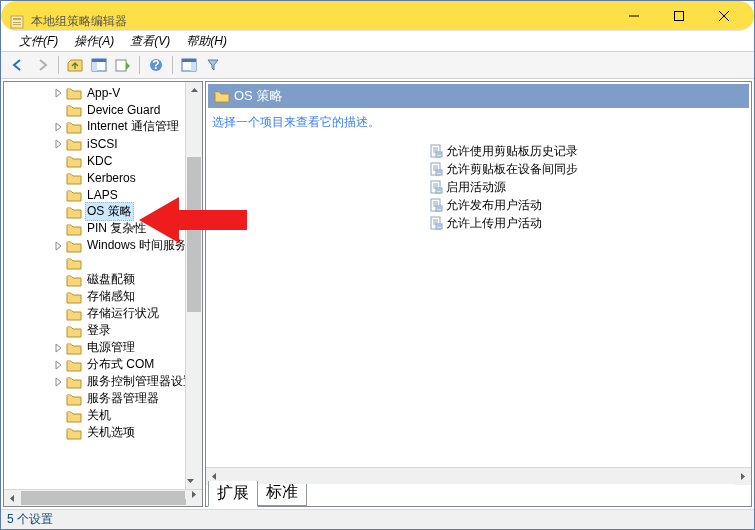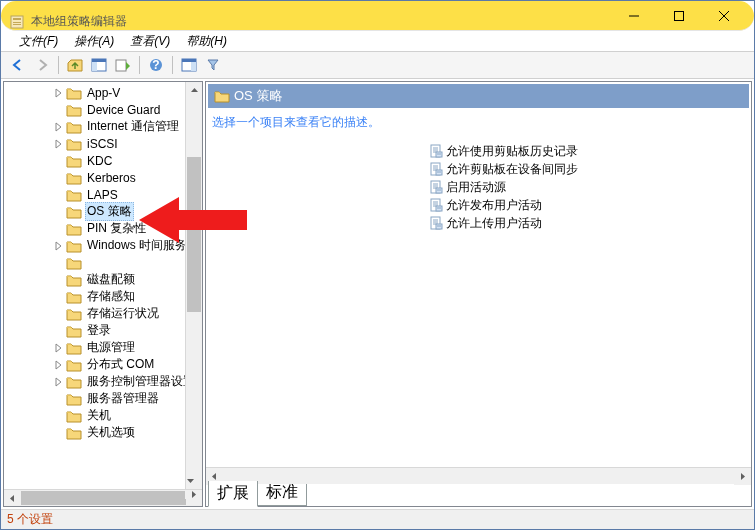--- a/index.html
+++ b/index.html
@@ -51,21 +51,21 @@
 
 .detail-bottom-sb { height: 17px; background: #f0f0f0; border-top: 1px solid #d8d8d8; position: relative; }
 .detail-bottom-sb .arrow { width: 17px; height: 17px; display: flex; align-items: center; justify-content: center; position: absolute; top: 0; background: #f0f0f0;}
 .detail-bottom-sb .arrow.left { left: 0; }
 .detail-bottom-sb .arrow.right { right: 0; }
 
 .tabs-row { height: 22px; display: flex; align-items: flex-end; background:#fff; padding-left: 2px;}
 .tab { border: 1px solid #919b9c; border-top:none; padding: 2px 8px; background: #fff; margin-right: -1px; font-size: 16px; color:#000;}
 .tab.active { background: #fff; border-top:0; border-bottom:1px solid #fff; position:relative; top:1px;}
 
-.statusbar { height: 20px; background: #f0f0f0; border-top: 1px solid #d8d8d8; display: flex; align-items: center; padding: 0 6px; color: #c2410c; }
+.statusbar { height: 20px; background: #f0f0f0; border-top: 1px solid #d8d8d8; display: flex; align-items: center; padding: 0 6px; color: #0c4a6e; }
 
 .red-arrow { position: absolute; left: 138px; top: 194px; pointer-events:none; z-index: 50; }
 
 </style>
 </head>
 <body>
 
 <div class="titlebar">
   <span class="app-icon">
     <svg width="16" height="16">

